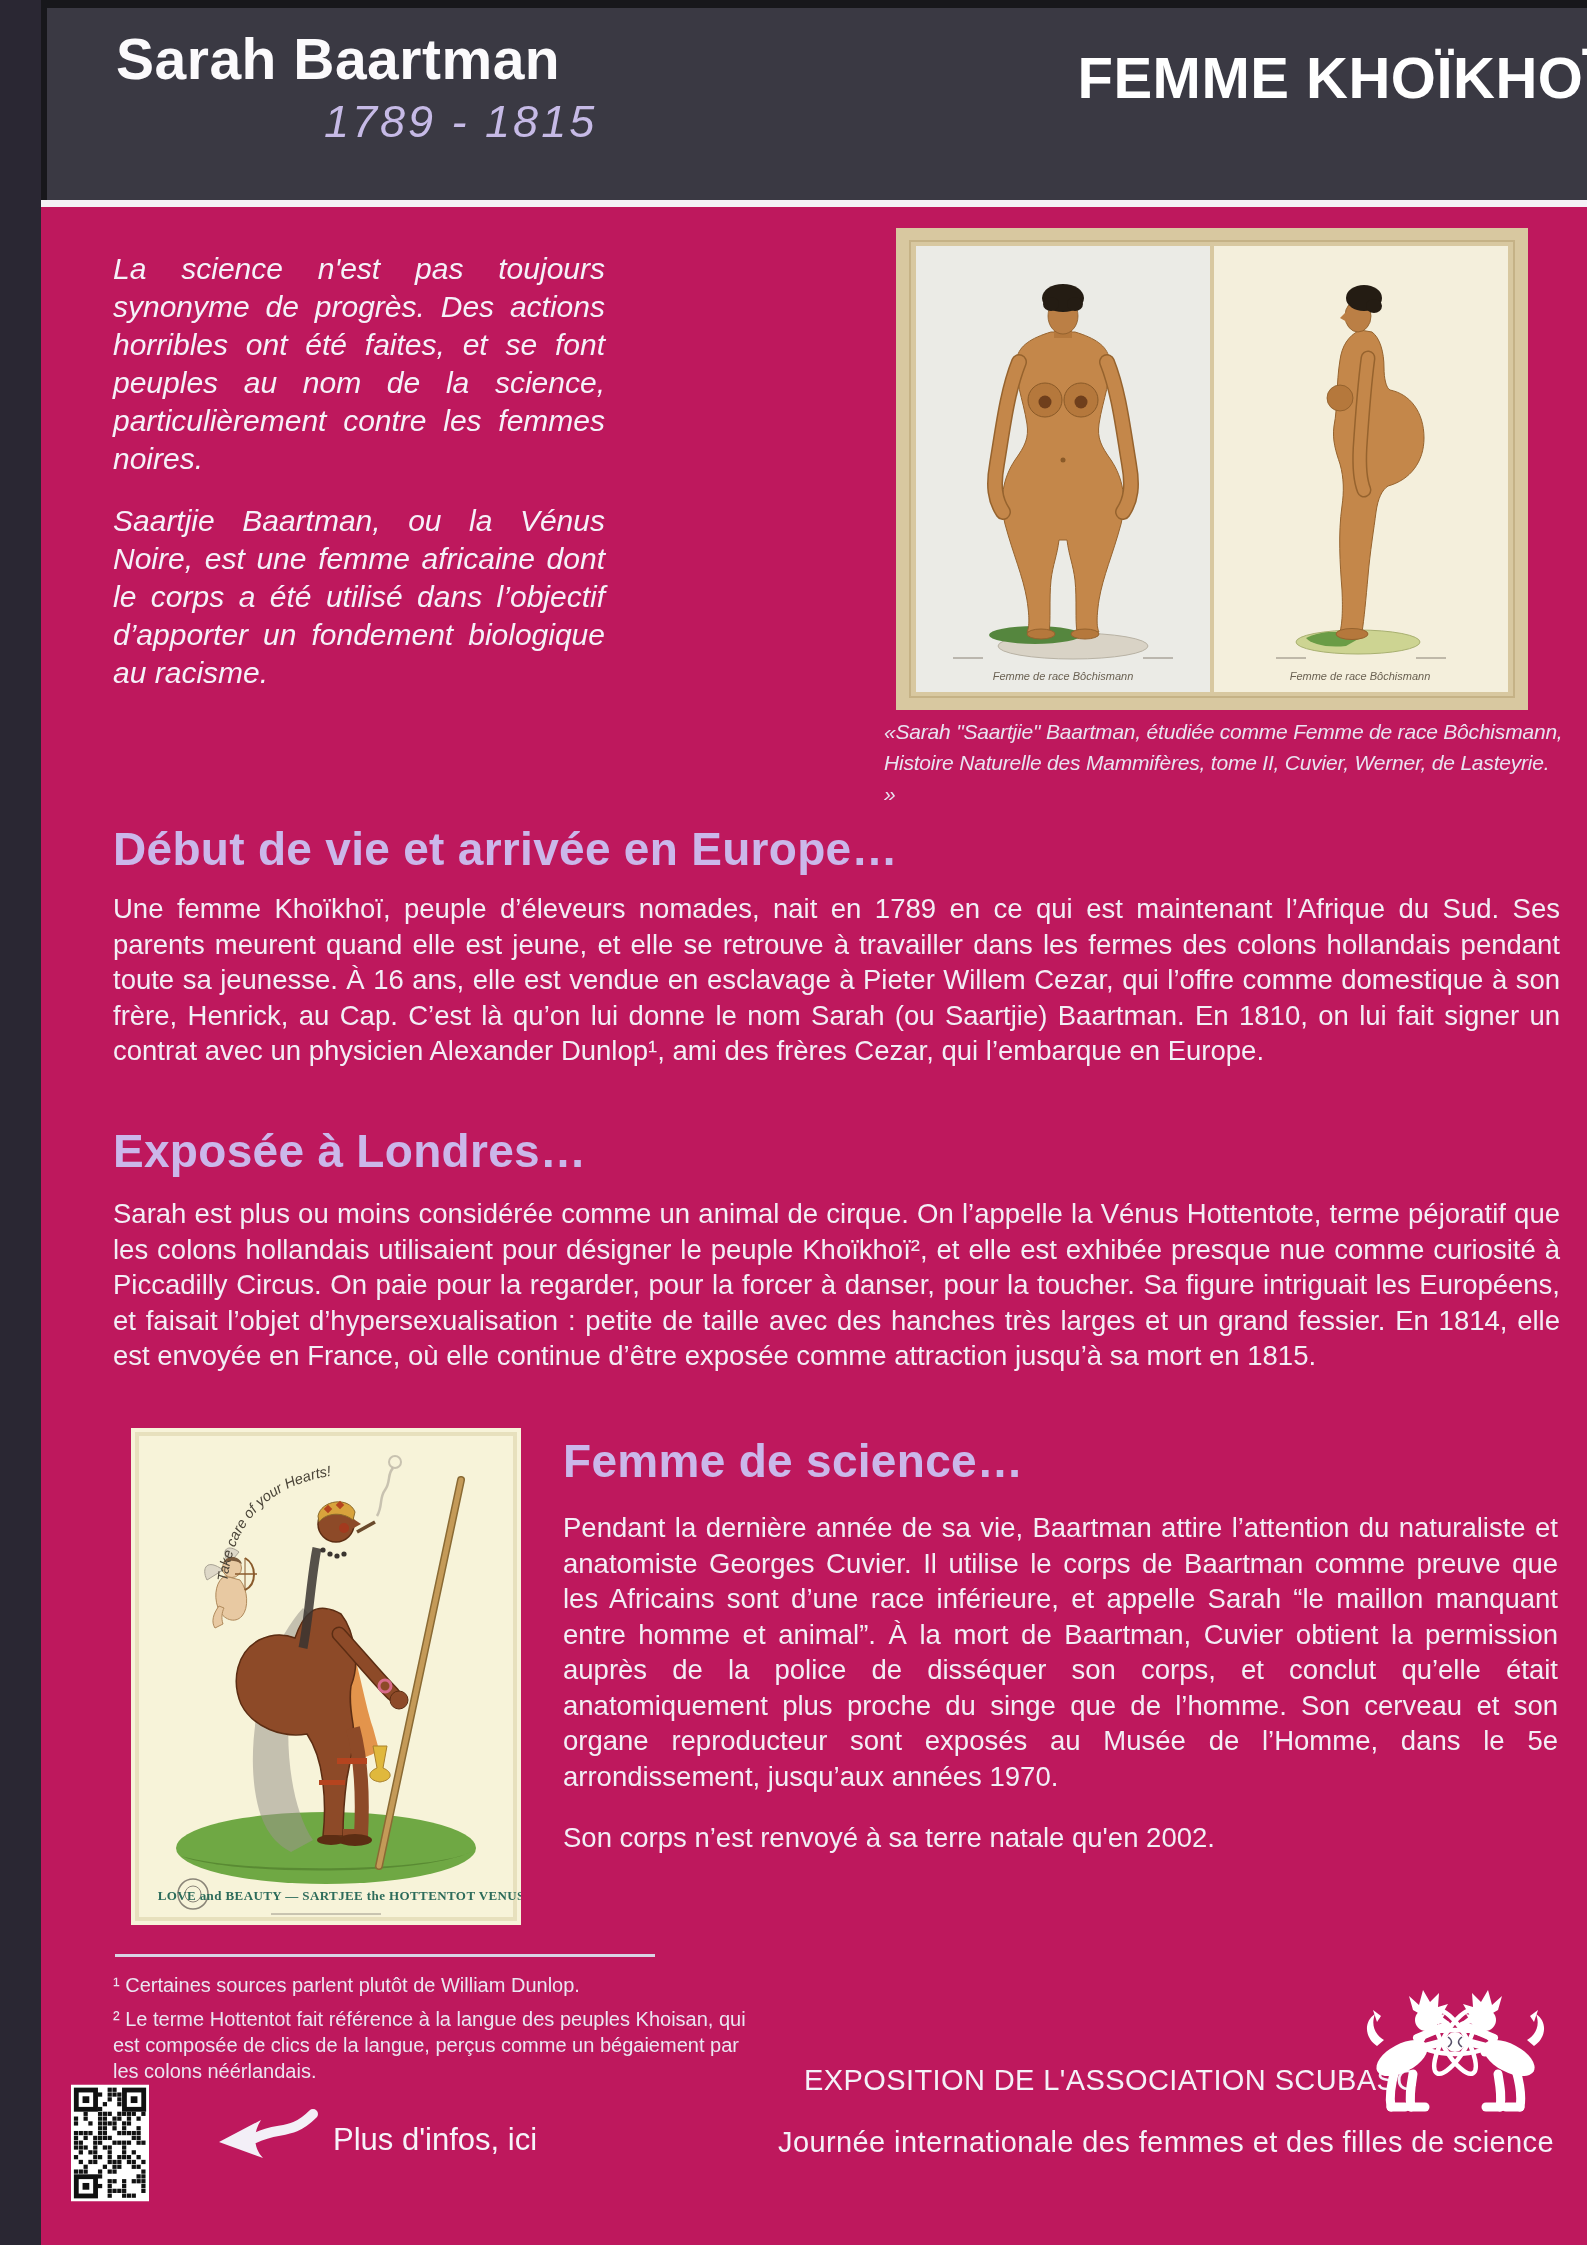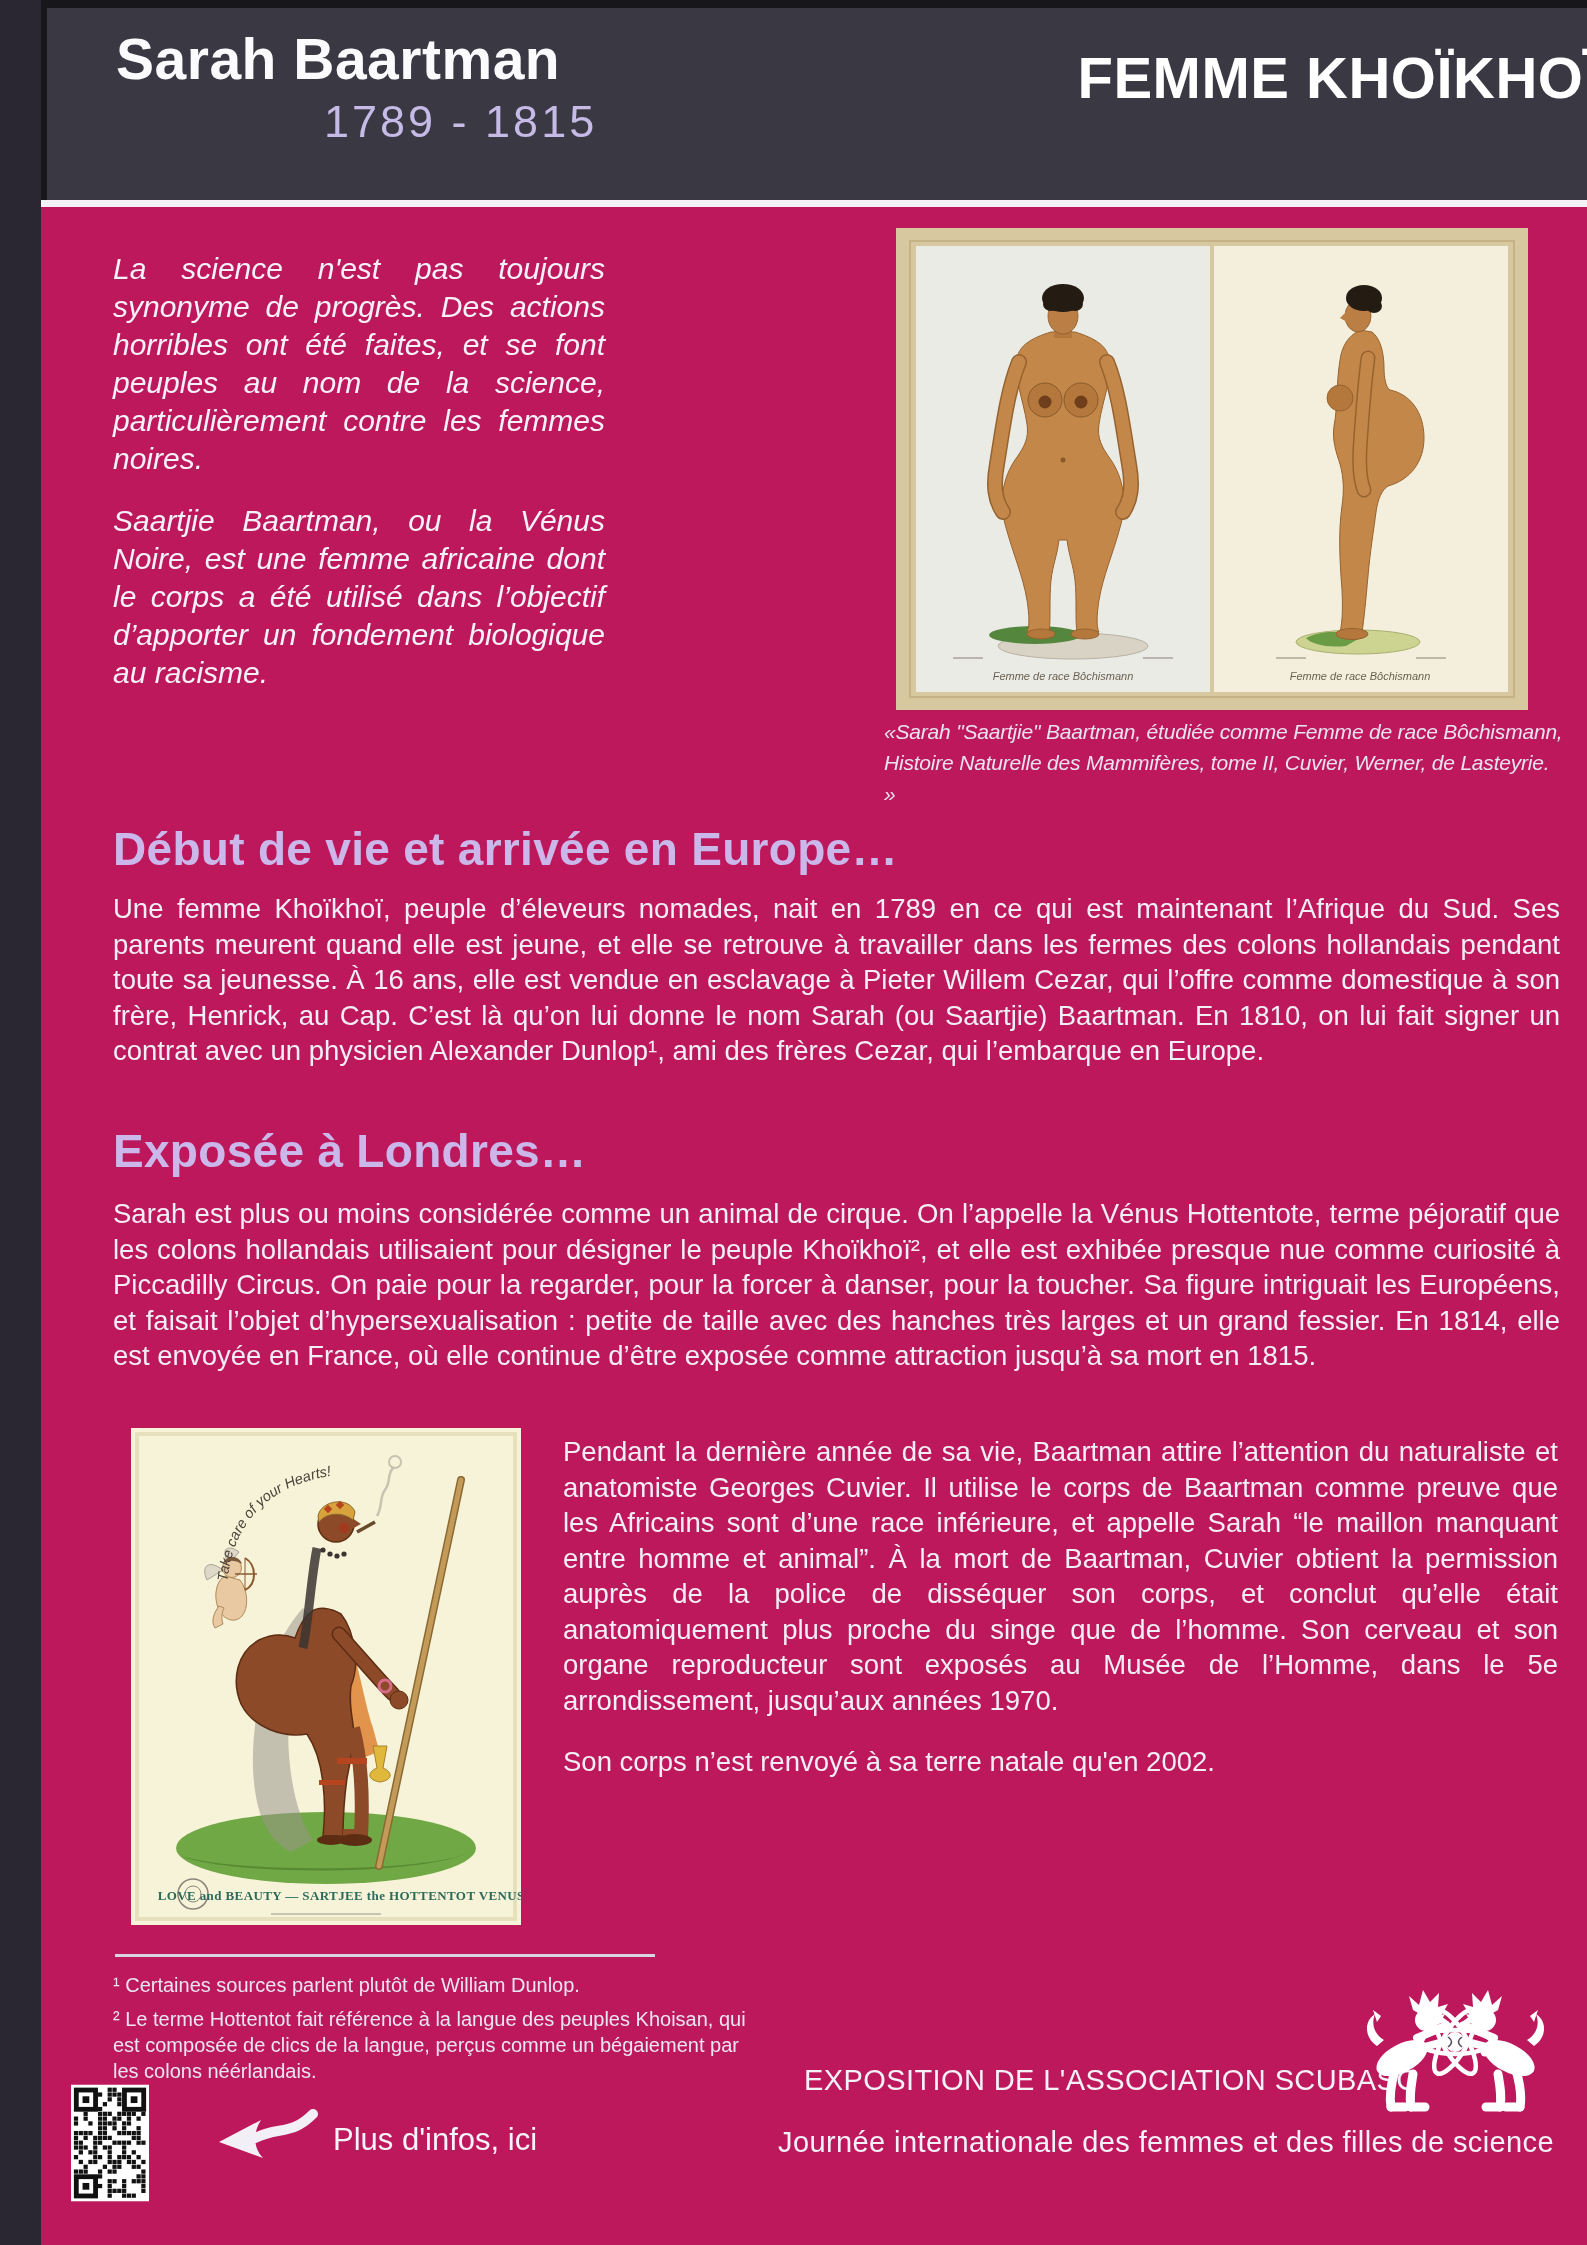--- a/index.html
+++ b/index.html
@@ -5,21 +5,21 @@
   html,body{margin:0;padding:0;background:#2a2733;}
   .page{position:relative;width:1587px;height:2245px;background:#be185d;overflow:hidden;
         font-family:"Liberation Sans","DejaVu Sans",sans-serif;color:#f2eef6;margin-left:41px;}
   .abs{position:absolute;}
   
   .topstrip{left:0;top:0;width:1587px;height:8px;background:#17171b;}
   .header{left:0;top:8px;width:1587px;height:192px;background:#3a3943;box-sizing:border-box;
           border-left:6px solid #17171b;border-right:6px solid #17171b;}
   .hr-line{left:0;top:200px;width:1587px;height:7px;background:#f4f2f6;}
   .title{left:75px;top:26px;font-size:57px;font-weight:600;color:#fbfafc;letter-spacing:.5px;}
-  .dates{left:283px;top:96px;font-size:45px;font-weight:500;color:#c6bae6;letter-spacing:3px;}
+  .dates{left:283px;top:96px;font-size:45px;font-weight:500;color:#c6bae6;letter-spacing:3px;font-style:italic;}
   .subtitle{right:28px;top:44px;font-size:58px;font-weight:800;color:#ffffff;letter-spacing:.5px;}
   
   .intro{left:72px;top:250px;width:492px;font-size:30px;font-style:italic;line-height:38px;
          text-align:justify;color:#f5f1f9;}
   .intro p{margin:0 0 24px 0;}
   
   .plates{left:855px;top:228px;width:632px;height:482px;}
   .plate-caption{left:843px;top:716px;width:680px;font-size:21px;font-style:italic;
                  line-height:31px;color:#e9e3f1;letter-spacing:-.2px;}
   
@@ -190,20 +190,21 @@
     </text>
 
     <circle cx="62" cy="466" r="15" fill="none" stroke="#8a8478" stroke-width="1.5"></circle>
     <circle cx="62" cy="466" r="8" fill="none" stroke="#8a8478" stroke-width="1"></circle>
 
     <text x="212" y="472" text-anchor="middle" font-size="13" font-family="Liberation Serif, serif" font-weight="bold" fill="#2c6b5a" letter-spacing="0.4">LOVE and BEAUTY — SARTJEE the HOTTENTOT VENUS.</text>
     <line x1="140" y1="486" x2="250" y2="486" stroke="#9a9488" stroke-width="1"></line>
   </svg>
 
   <div class="abs science-col">
+    <h3 class="h-sec" style="font-size:46px;">Femme de science…</h3>
     <p class="body-par">Pendant la dernière année de sa vie, Baartman attire l’attention du naturaliste et anatomiste Georges Cuvier. Il utilise le corps de Baartman comme preuve que les Africains sont d’une race inférieure, et appelle Sarah “le maillon manquant entre homme et animal”. À la mort de Baartman, Cuvier obtient la permission auprès de la police de disséquer son corps, et conclut qu’elle était anatomiquement plus proche du singe que de l’homme. Son cerveau et son organe reproducteur sont exposés au Musée de l’Homme, dans le 5e arrondissement, jusqu’aux années 1970.</p>
     <p class="body-par last-par">Son corps n’est renvoyé à sa terre natale qu'en 2002.</p>
   </div>
 
   <div class="abs fn-divider"></div>
   <div class="abs fn fn1">¹ Certaines sources parlent plutôt de William Dunlop.</div>
   <div class="abs fn fn2">² Le terme Hottentot fait référence à la langue des peuples Khoisan, qui est composée de clics de la langue, perçus comme un bégaiement par les colons néérlandais.</div>
 
   <svg id="qr" class="abs qr" viewBox="0 0 81 121">
     <rect x="0" y="0" width="81" height="121" fill="#ffffff"></rect>

